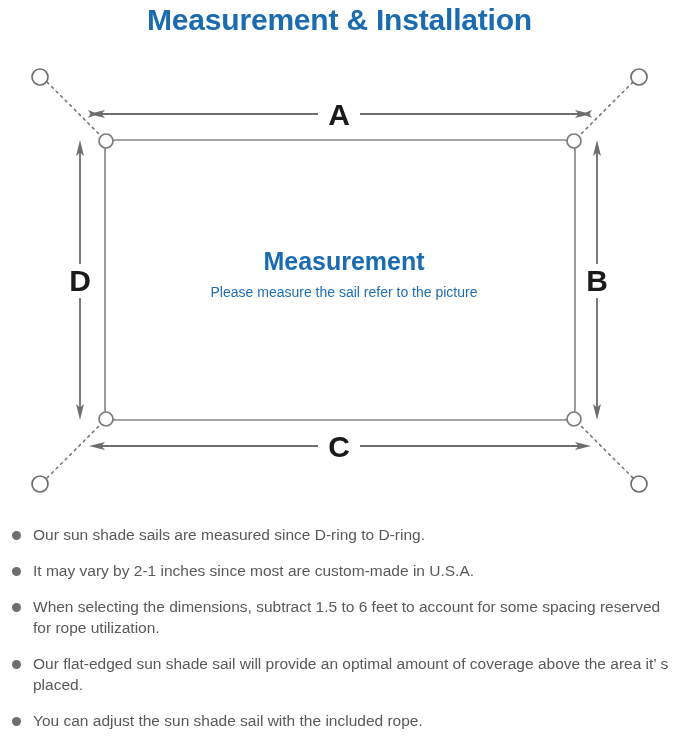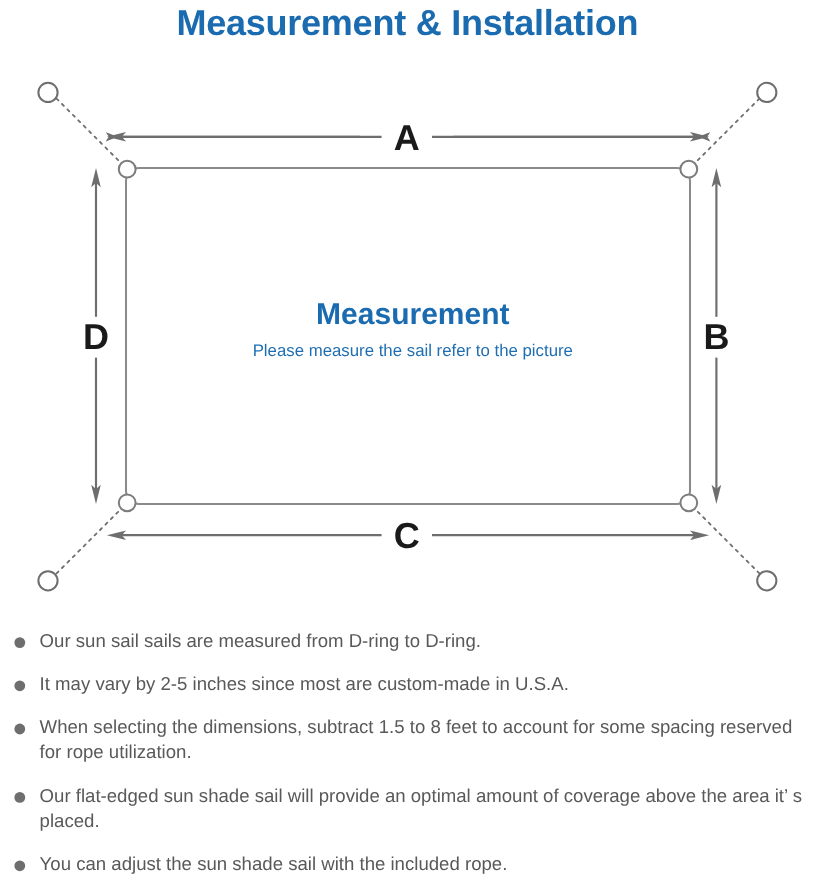--- a/index.html
+++ b/index.html
@@ -161,29 +161,29 @@
     <text class="dim-label" x="597" y="243" text-anchor="middle">B</text>
 
     <text class="center-title" x="344" y="222" text-anchor="middle">Measurement</text>
     <text class="center-sub" x="344" y="249" text-anchor="middle">Please measure the sail refer to the picture</text>
   </svg>
 </div>
 
 <div id="notes">
   <div class="note-item">
     <span class="note-bullet"></span>
-    <span class="note-text">Our sun sail sails are measured from D-ring to D-ring.</span>
+    <span class="note-text">Our sun shade sails are measured since D-ring to D-ring.</span>
   </div>
   <div class="note-item">
     <span class="note-bullet"></span>
-    <span class="note-text">It may vary by 2-5 inches since most are custom-made in U.S.A.</span>
+    <span class="note-text">It may vary by 2-1 inches since most are custom-made in U.S.A.</span>
   </div>
   <div class="note-item">
     <span class="note-bullet"></span>
-    <span class="note-text">When selecting the dimensions, subtract 1.5 to 8 feet to account for some spacing reserved for rope utilization.</span>
+    <span class="note-text">When selecting the dimensions, subtract 1.5 to 6 feet to account for some spacing reserved for rope utilization.</span>
   </div>
   <div class="note-item">
     <span class="note-bullet"></span>
     <span class="note-text">Our flat-edged sun shade sail will provide an optimal amount of coverage above the area it’ s placed.</span>
   </div>
   <div class="note-item">
     <span class="note-bullet"></span>
     <span class="note-text">You can adjust the sun shade sail with the included rope.</span>
   </div>
 </div>

